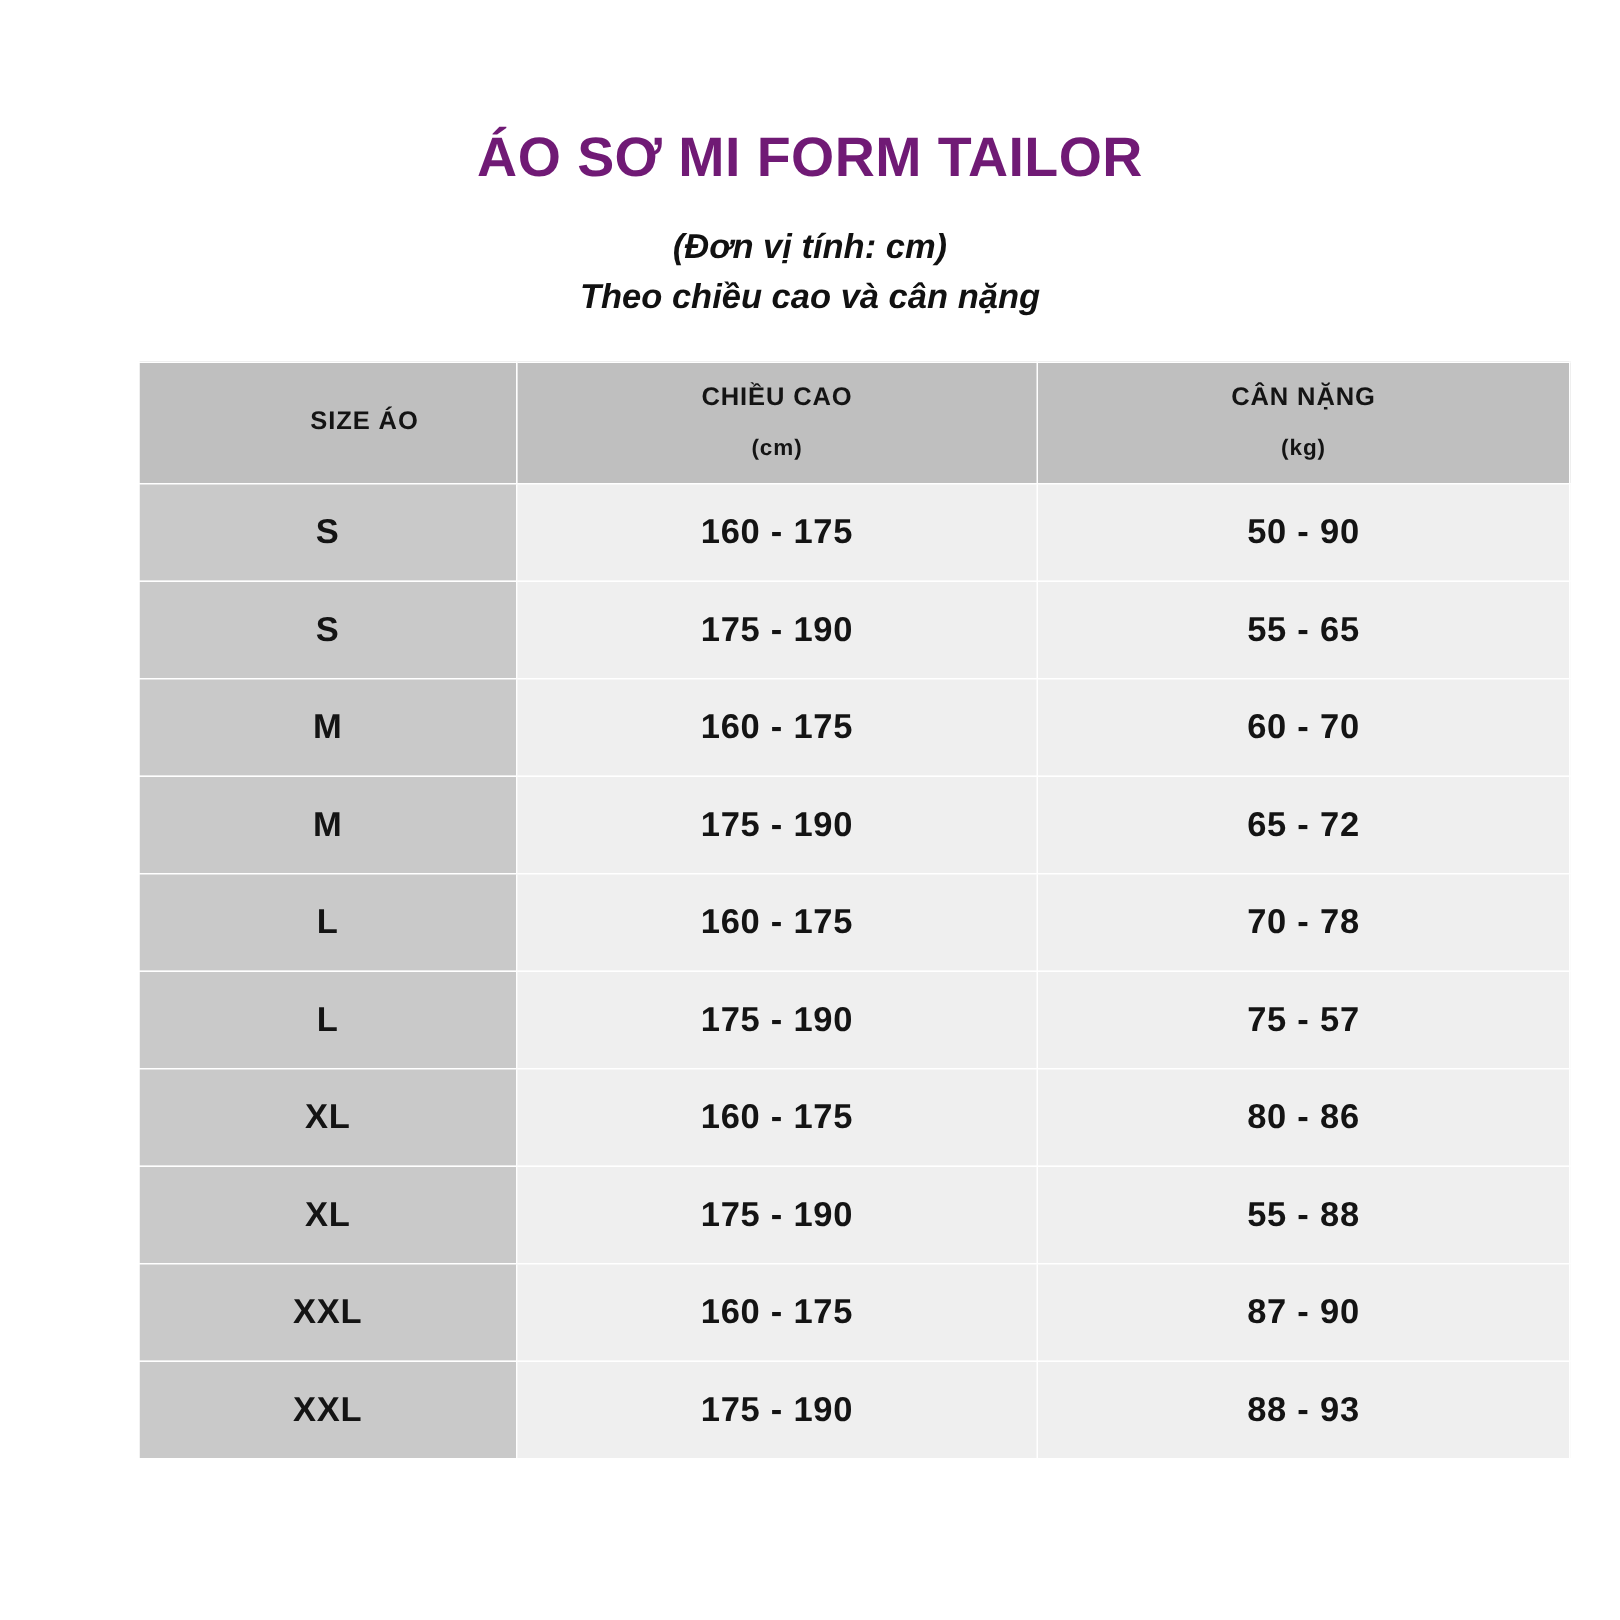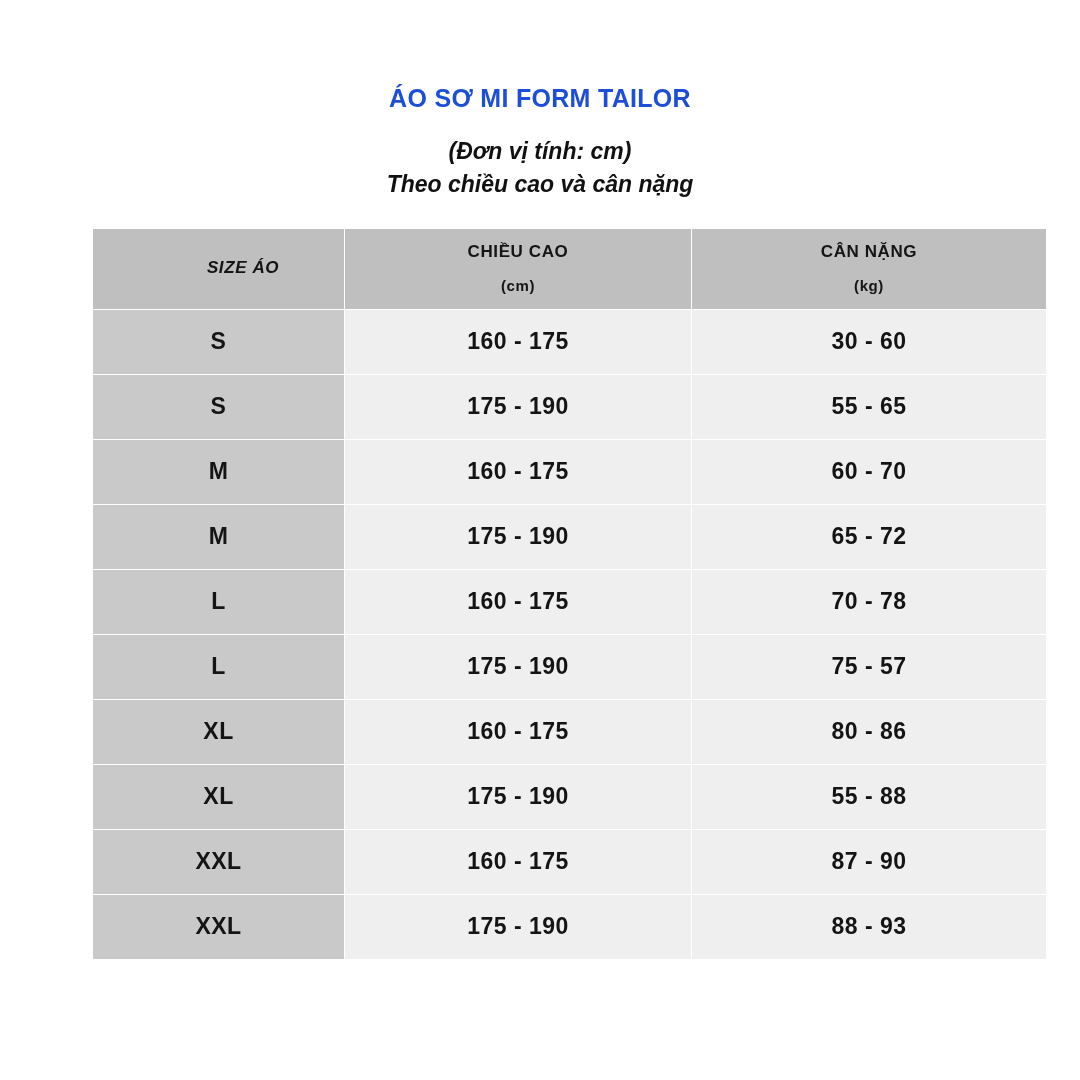--- a/index.html
+++ b/index.html
@@ -29,23 +29,23 @@
     font-size: 59px;
     font-weight: bold;
     letter-spacing: 0.5px;
     line-height: 1.12;
     text-align: center;
     color: #111111;
     margin: 0;
   }
 
   .subtitle {
-    font-size: 25px;
-    font-weight: bold;
-    color: #1d4ed8;
+    font-size: 37px;
+    font-weight: bold;
+    color: #701a75;
     margin: 22px 0 0 0;
     letter-spacing: 0.3px;
   }
 
   .note-wrap {
     margin-top: 22px;
     text-align: center;
   }
 
   .note {
@@ -88,21 +88,20 @@
     display: block;
     font-size: 15px;
     font-weight: bold;
     margin-top: 12px;
   }
 
   th.col-size {
     width: 200px;
     text-align: left;
     padding-left: 50px;
-    font-style: italic;
   }
   th.col-height { width: 344px; }
   th.col-weight { width: 352px; }
 
   tbody td {
     height: 62px;
     font-size: 23px;
     font-weight: bold;
     color: #141414;
     letter-spacing: 0.5px;
@@ -143,21 +142,21 @@
           <th class="col-weight">
             <span>CÂN NẶNG</span>
             <span class="unit">(kg)</span>
           </th>
         </tr>
       </thead>
       <tbody>
         <tr>
           <td class="cell-size">S</td>
           <td class="cell-value">160 - 175</td>
-          <td class="cell-value">30 - 60</td>
+          <td class="cell-value">50 - 90</td>
         </tr>
         <tr>
           <td class="cell-size">S</td>
           <td class="cell-value">175 - 190</td>
           <td class="cell-value">55 - 65</td>
         </tr>
         <tr>
           <td class="cell-size">M</td>
           <td class="cell-value">160 - 175</td>
           <td class="cell-value">60 - 70</td>

